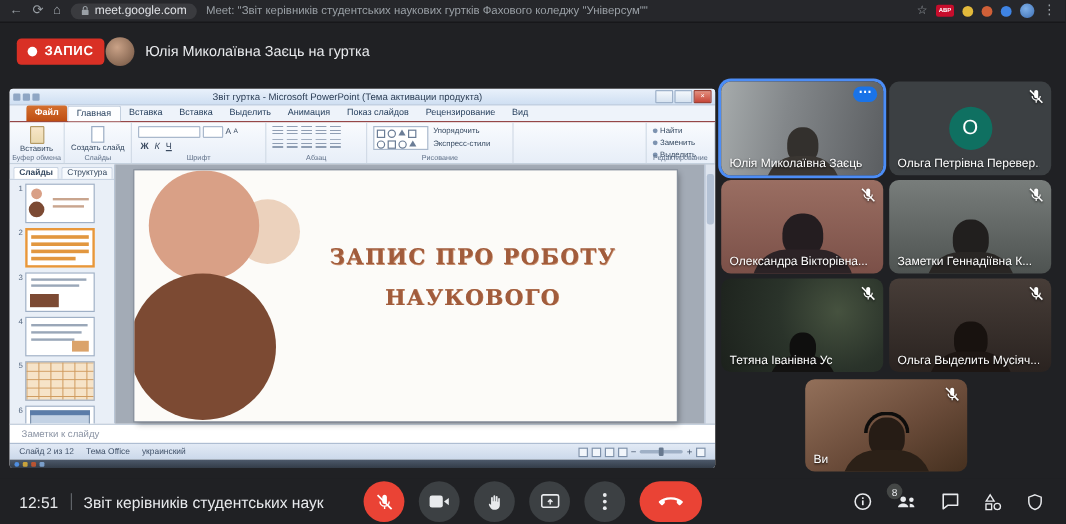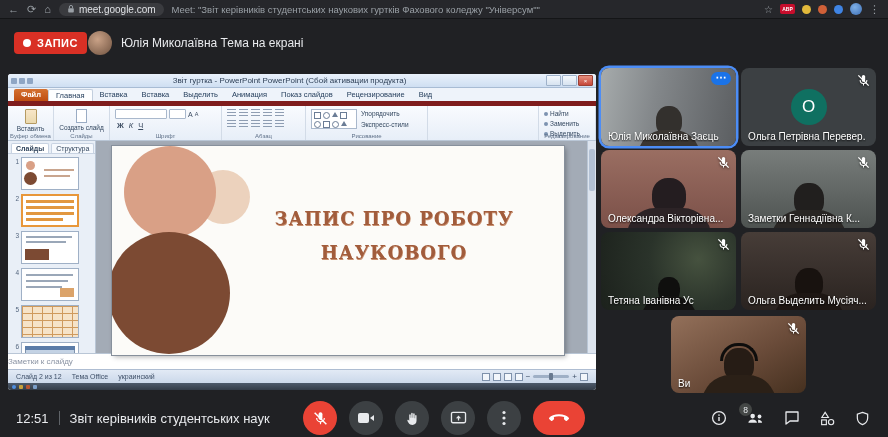--- a/index.html
+++ b/index.html
@@ -26,21 +26,21 @@
 
   
   .share{position:absolute;left:8px;top:74px;width:588px;height:316px;border-radius:3px;overflow:hidden;background:#fff;display:flex;flex-direction:column;box-sizing:border-box}
   .ttl{height:13px;background:linear-gradient(#e9f1fb,#cfdff2);border-bottom:1px solid #a8bcd4;display:flex;align-items:center;padding:0 3px;flex:0 0 auto;gap:3px}
   .qat{display:flex;gap:2px}
   .qat i{width:6px;height:6px;background:#8fa6c4;border-radius:1px;display:block}
   .ttl .t{flex:1;text-align:center;font-size:8px;color:#2c3e55;white-space:nowrap;overflow:hidden}
   .wbtn{display:flex;gap:1px}
   .wbtn i{width:13px;height:9px;background:linear-gradient(#f4f8fc,#d7e3f0);border:1px solid #9fb2ca;border-radius:1px;display:flex;align-items:center;justify-content:center;font-size:6px;color:#44536b}
   .wbtn .cl{background:linear-gradient(#e58f7e,#c6473a);color:#fff;border-color:#9c4034}
-  .rtabs{height:13px;background:#eef3fa;border-bottom:5px solid #7f1d1d;display:flex;align-items:flex-end;padding-left:6px;flex:0 0 auto}
+  .rtabs{height:13px;background:#eef3fa;border-bottom:1px solid #7f1d1d;display:flex;padding-left:14px;flex:0 0 auto}
   .rtab{font-size:7.5px;color:#27405e;padding:0 7px;line-height:12px;white-space:nowrap}
   .rtab.file{background:linear-gradient(#d4702f,#bf4e12);color:#fff;border-radius:2px 2px 0 0;font-weight:bold}
   .rtab.on{background:#fdfeff;border:1px solid #c3cfde;border-bottom:0;border-radius:2px 2px 0 0;line-height:11px}
   .ribbon{height:34px;background:linear-gradient(#f9fbfe,#e7eef8);border-bottom:1px solid #b9c6d6;display:flex;flex:0 0 auto}
   .rgroup{position:relative;border-right:1px solid #d2dbe7;padding:3px 5px 9px;display:flex;gap:4px;align-items:flex-start;box-sizing:border-box}
   .glabel{position:absolute;left:0;right:0;bottom:1px;text-align:center;font-size:6px;color:#5f7088;white-space:nowrap}
   .tiny{font-size:6.5px;color:#33475f;line-height:8px;white-space:nowrap}
   .clip-ic{width:10px;height:13px;background:linear-gradient(#f8e6c8,#ead9ae);border:1px solid #b59a62;border-radius:1px}
   .page-ic{width:9px;height:12px;background:#fff;border:1px solid #9aacc4}
   .fbox{height:8px;background:#fff;border:1px solid #a9b8cc;border-radius:1px}
@@ -71,21 +71,21 @@
   .mbar{position:absolute;left:3px;right:3px;height:3px;background:#e2973f;display:block}
   .grid5{background-image:linear-gradient(#cf9a5d 1px,transparent 1px),linear-gradient(90deg,#cf9a5d 1px,transparent 1px);background-size:10px 7px;background-color:#f6e3c8}
 
   .sarea{flex:1;position:relative;background:#a3abb6;min-width:0}
   .vsb{position:absolute;right:0;top:0;bottom:0;width:8px;background:#dde4ee;border-left:1px solid #b9c6d6}
   .vth{position:absolute;left:1px;right:1px;top:8px;height:42px;background:#b3c1d4;border-radius:2px}
   .slide{position:absolute;left:16px;top:5px;width:452px;height:209px;background:#fcfbf8;box-shadow:0 0 0 1px #87909c,2px 2px 5px rgba(0,0,0,.3);overflow:hidden}
   .circ{position:absolute;border-radius:50%}
   .slide-title{position:absolute;left:118px;top:56px;width:328px;text-align:center;font-family:"DejaVu Serif",serif;font-weight:bold;font-size:18px;line-height:34px;color:#a15c3c;letter-spacing:1px;text-shadow:.5px .5px 0 #c98f6e}
 
-  .notes{height:15px;background:#fff;border-top:1px solid #b9c6d6;font-size:8px;color:#8a93a3;line-height:15px;flex:0 0 auto}
+  .notes{height:15px;background:#fff;border-top:1px solid #b9c6d6;font-size:8px;color:#8a93a3;line-height:15px;padding-left:10px;flex:0 0 auto}
   .sbar{height:13px;background:linear-gradient(#e2eaf5,#cbd8ea);border-top:1px solid #aebdd2;display:flex;align-items:center;gap:10px;padding:0 8px;font-size:7px;color:#3f5068;flex:0 0 auto}
   .sbar .rt{margin-left:auto;display:flex;align-items:center;gap:3px}
   .vic{width:6px;height:6px;border:1px solid #7e91ab;background:#f2f6fb;display:block}
   .ztrack{width:36px;height:3px;background:#9fb0c6;position:relative;border-radius:2px}
   .zth{position:absolute;left:16px;top:-2px;width:4px;height:7px;background:#68798f;border-radius:1px}
   .zglyph{font-size:8px;color:#3f5068;line-height:8px}
   .tbarw{height:7px;background:linear-gradient(#4d5a6b,#333c48);display:flex;align-items:center;gap:3px;padding:0 4px;flex:0 0 auto}
   .tbarw i{width:4px;height:4px;border-radius:1px;display:block}
 
   
@@ -151,31 +151,31 @@
     <span class="nav-ic">⋮</span>
   </div>
 </div>
 
 <div class="rec">
   <i class="rdot"></i>
   <span>ЗАПИС</span>
 </div>
 <div class="pchip">
   <i class="pav"></i>
-  <span class="pname">Юлія Миколаївна Тема на екрані</span>
+  <span class="pname">Юлія Миколаївна Заєць на гуртка</span>
 </div>
 
 <div class="share">
   <div class="ttl">
     <span class="qat">
         <i></i>
         <i></i>
         <i></i>
       </span>
-    <span class="t">Звіт гуртка - PowerPoint PowerPoint (Сбой активации продукта)</span>
+    <span class="t">Звіт гуртка - Microsoft PowerPoint (Тема активации продукта)</span>
     <span class="wbtn">
       <i></i>
       <i></i>
       <i class="cl">×</i>
     </span>
   </div>
   <div class="rtabs">
     <span class="rtab file">Файл</span>
     <span class="rtab on">Главная</span>
     <span class="rtab">Вставка</span>

